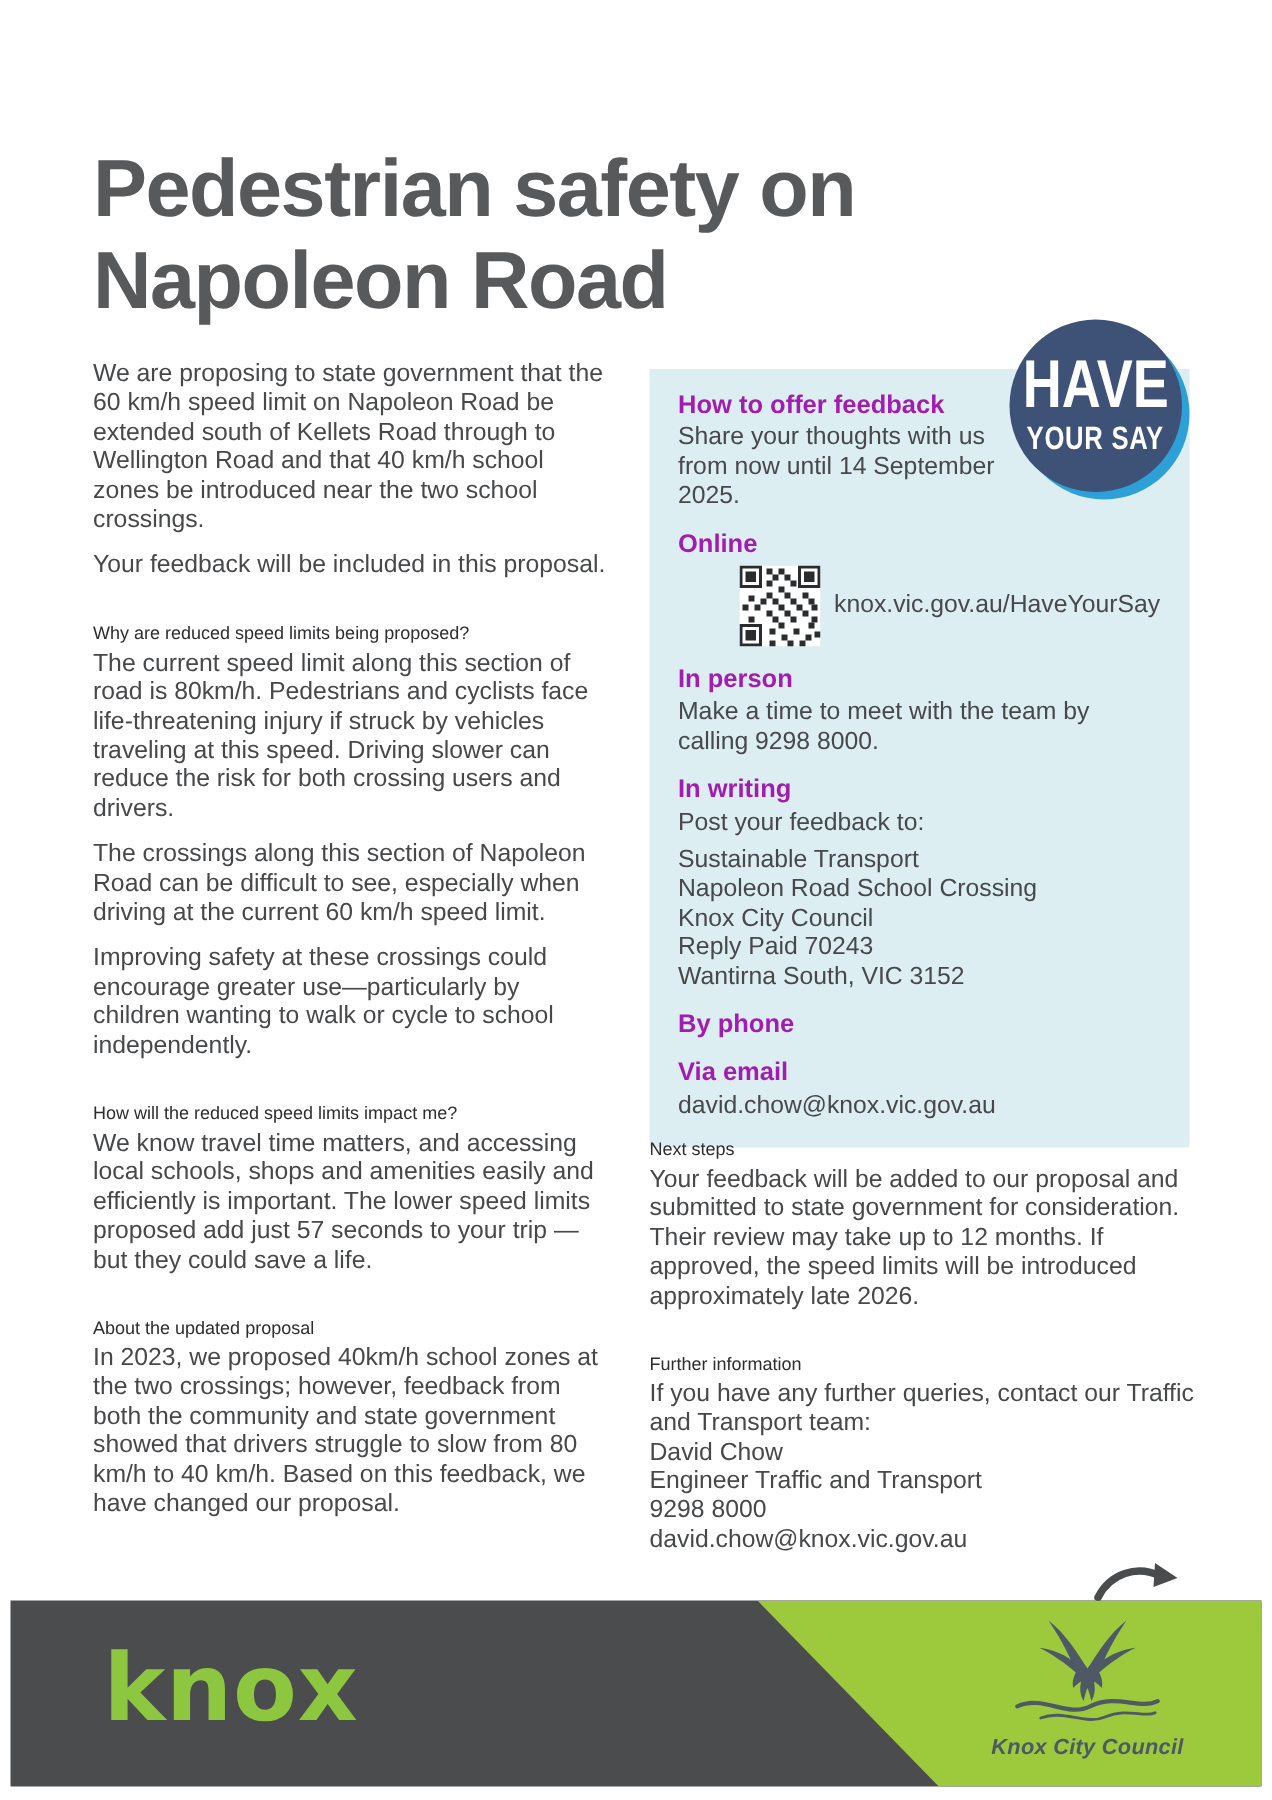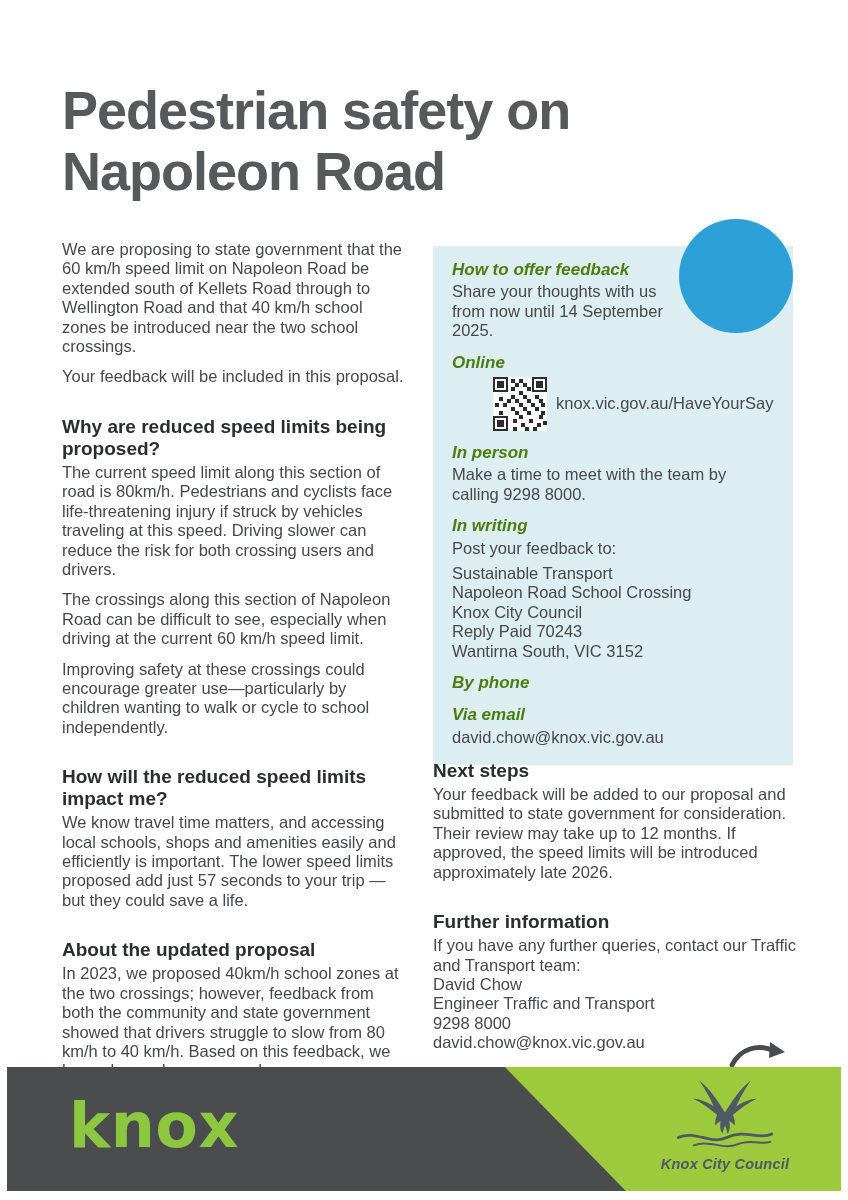--- a/index.html
+++ b/index.html
@@ -3,36 +3,36 @@
 <meta charset="utf-8">
 <style>
   * { margin:0; padding:0; box-sizing:border-box; }
   html,body { background:#ffffff; }
   .page {
     position:relative; width:848px; height:1200px; background:#ffffff;
     font-family:"Liberation Sans", sans-serif; color:#47484a; overflow:hidden;
   }
   
   .title {
-    position:absolute; left:62px; top:80px; width:700px;
+    position:absolute; left:62px; top:96px; width:700px;
     font-size:54px; line-height:1.13; font-weight:bold; letter-spacing:-1px;
     color:#58595b;
   }
   
   .col-left { position:absolute; left:62px; top:240px; width:345px; }
   .col-right { position:absolute; left:433px; top:246px; width:360px; }
   p.body, .line { font-size:16.5px; line-height:19.4px; color:#47484a; }
   p.body { margin:0 0 11px 0; }
   h3.sec {
-    font-size:19px; line-height:1.16; color:#2c2d2f; font-weight:bold;
+    font-size:12px; line-height:1.16; color:#2c2d2f; font-weight:normal;
     margin:29px 0 3px 0;
   }
   
   .fb-box { background:#dceef2; width:360px; padding:14px 18px 18px 19px; }
-  .fb-box h4 { font-size:17px; color:#4d7c0f; margin:12px 0 2px 0; line-height:1.2;font-style:italic; }
+  .fb-box h4 { font-size:17px; color:#a21caf; margin:12px 0 2px 0; line-height:1.2; }
   .fb-box h4.first { margin-top:0; }
   .fb-intro { width:220px; }
   .qr-row { display:flex; align-items:center; gap:9px; margin:4px 0 0 0;padding-left:41px; }
   .addr { margin-top:6px; }
   
   .badge-ring { position:absolute; left:679px; top:219px; width:114px; height:114px;
     border-radius:50%; background:#2ea0d8; }
   .badge { position:absolute; left:673px; top:213px; width:115px; height:115px;
     border-radius:50%; background:#3e5277; display:flex; flex-direction:column;
     align-items:center; justify-content:center; color:#ffffff; }
@@ -162,20 +162,24 @@
       </div>
 
       <h4>By phone</h4>
 
       <h4>Via email</h4>
       <p class="body" style="margin:0;">david.chow@knox.vic.gov.au</p>
     </div>
   </div>
 
   <div class="badge-ring"></div>
+  <div class="badge">
+    <span class="l1">HAVE</span>
+    <span class="l2">YOUR SAY</span>
+  </div>
 
   <div class="below-box">
     <h3 class="sec">Next steps</h3>
     <p class="body">Your feedback will be added to our proposal and submitted to state government for consideration. Their review may take up to 12 months. If approved, the speed limits will be introduced approximately late 2026.</p>
 
     <h3 class="sec">Further information</h3>
     <p class="body" style="margin-bottom:0;">If you have any further queries, contact our Traffic and Transport team:</p>
     <div class="line">David Chow</div>
     <div class="line">Engineer Traffic and Transport</div>
     <div class="line">9298 8000</div>

